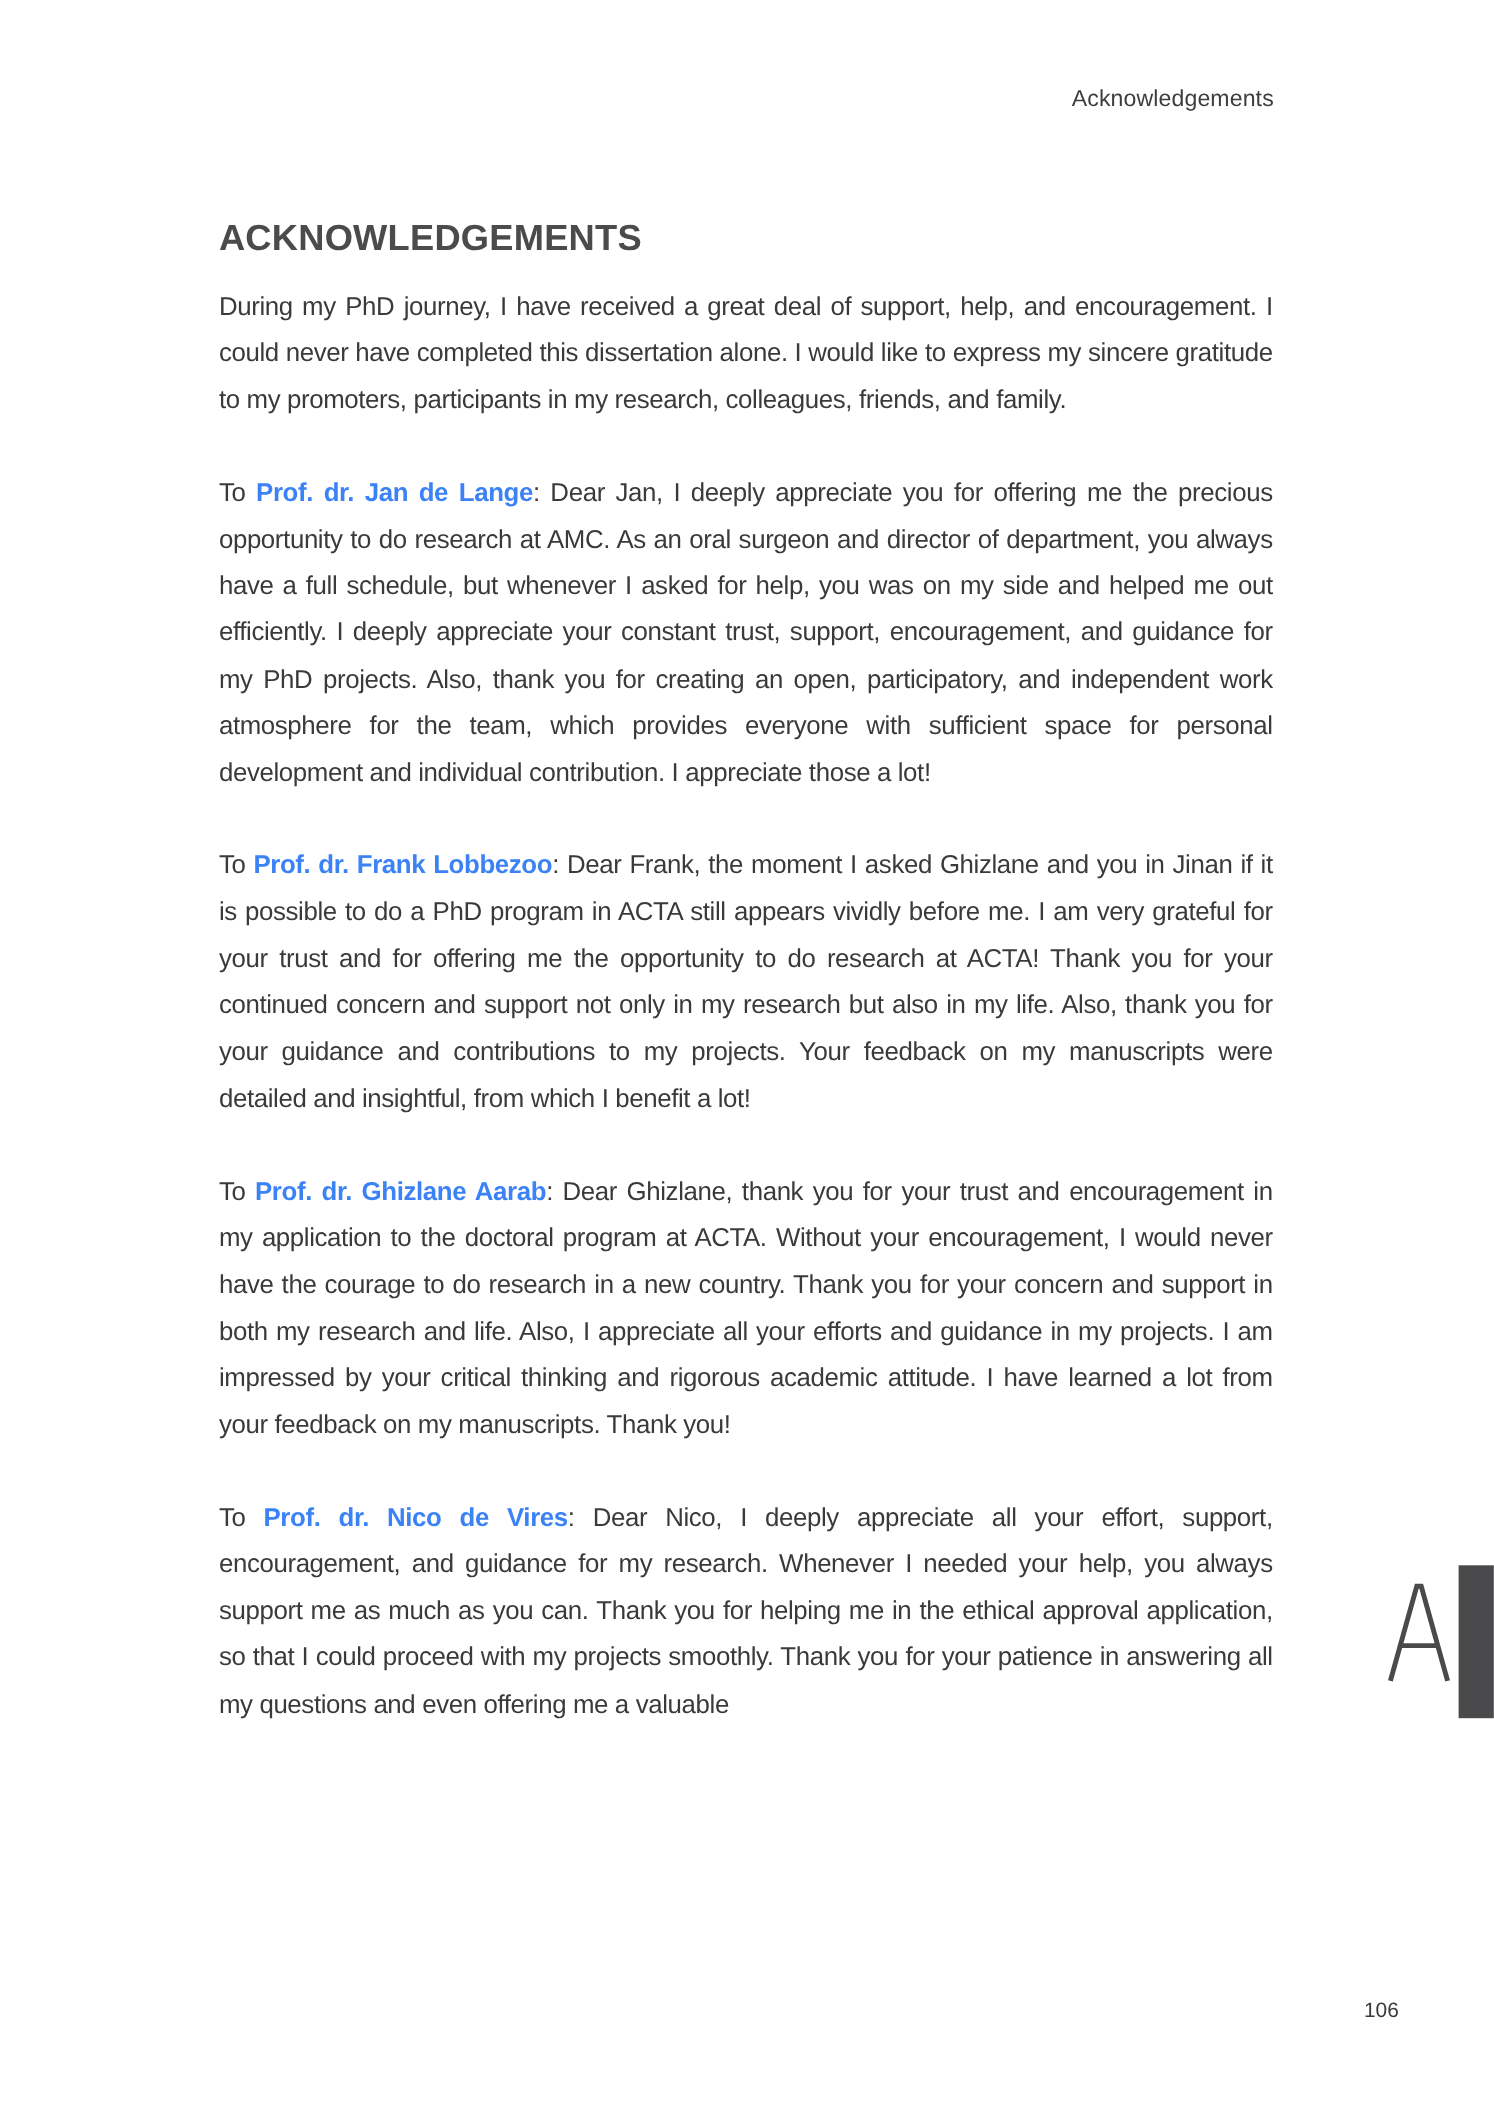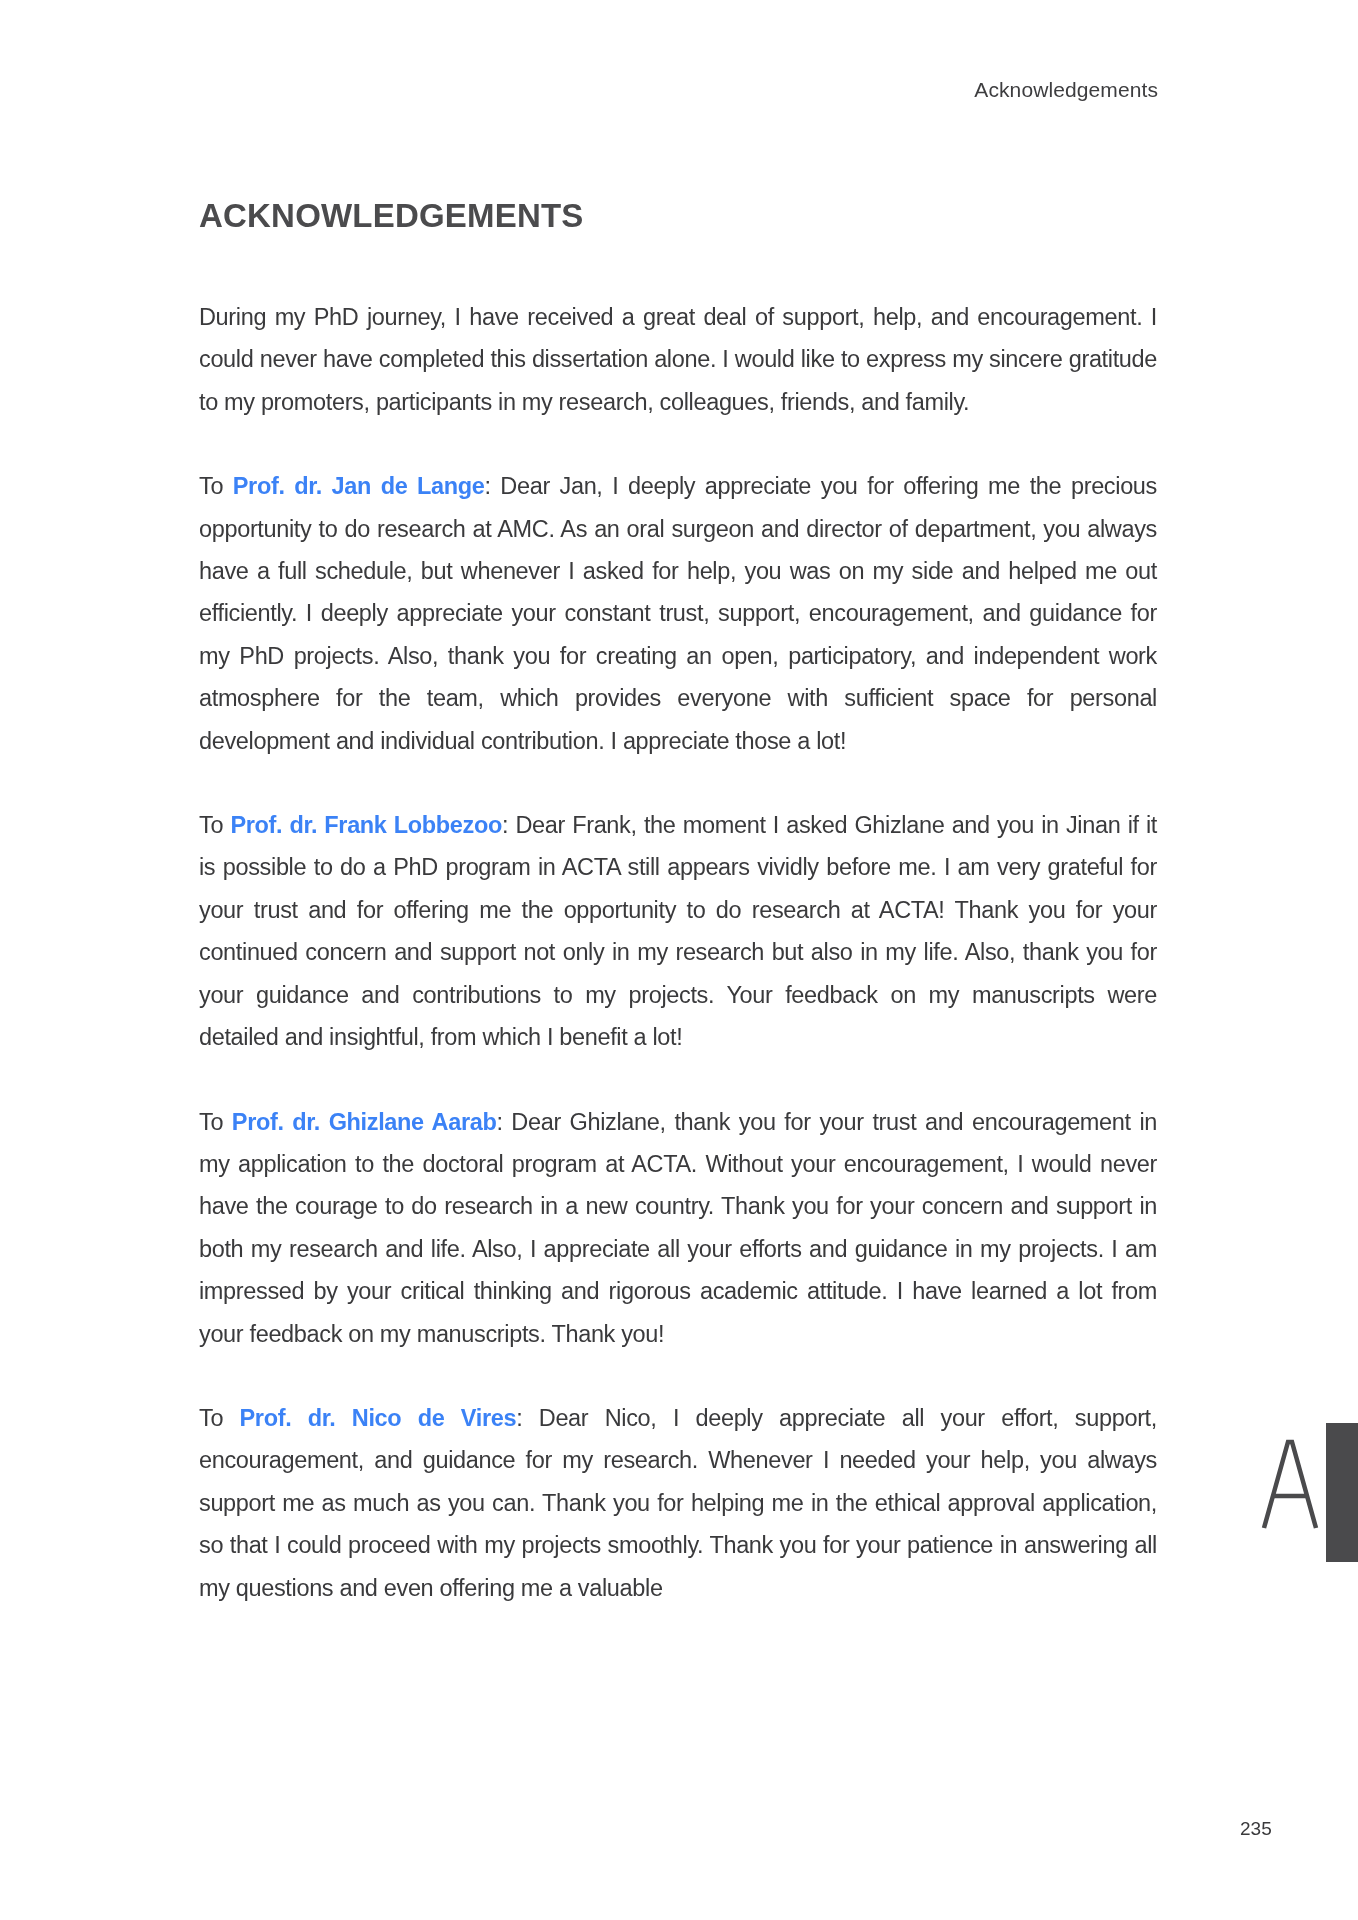--- a/index.html
+++ b/index.html
@@ -33,21 +33,21 @@
   .title {
     margin: 0;
     font-size: 33px;
     font-weight: bold;
     color: #4b4b4d;
     letter-spacing: 0.2px;
     line-height: 40px;
     font-family: "Liberation Sans", sans-serif;
   }
   .body-text {
-    margin-top: 60px;
+    margin-top: 21px;
   }
   .para {
     margin: 0 0 42px 0;
     font-size: 23.5px;
     line-height: 42.4px;
     text-align: justify;
     color: #3a3a3c;
     font-family: "Liberation Sans Narrow", "Liberation Sans", sans-serif;
     letter-spacing: -0.35px;
     word-spacing: 0px;
@@ -110,13 +110,13 @@
 </div>
 
 <svg class="section-letter-svg" width="64" height="96" viewBox="0 0 64 96">
   <title>A</title>
   <path d="M6 90 L30 4 L34 4 L58 90" fill="none" stroke="#4a4a4c" stroke-width="4.5" stroke-linejoin="miter"></path>
   <line x1="15" y1="58" x2="49" y2="58" stroke="#4a4a4c" stroke-width="4.5"></line>
 </svg>
 
 <div class="section-tab" style="background: rgb(74, 74, 76);"></div>
 
-<div class="page-number">235</div>
+<div class="page-number">106</div>
 
 </body></html>

